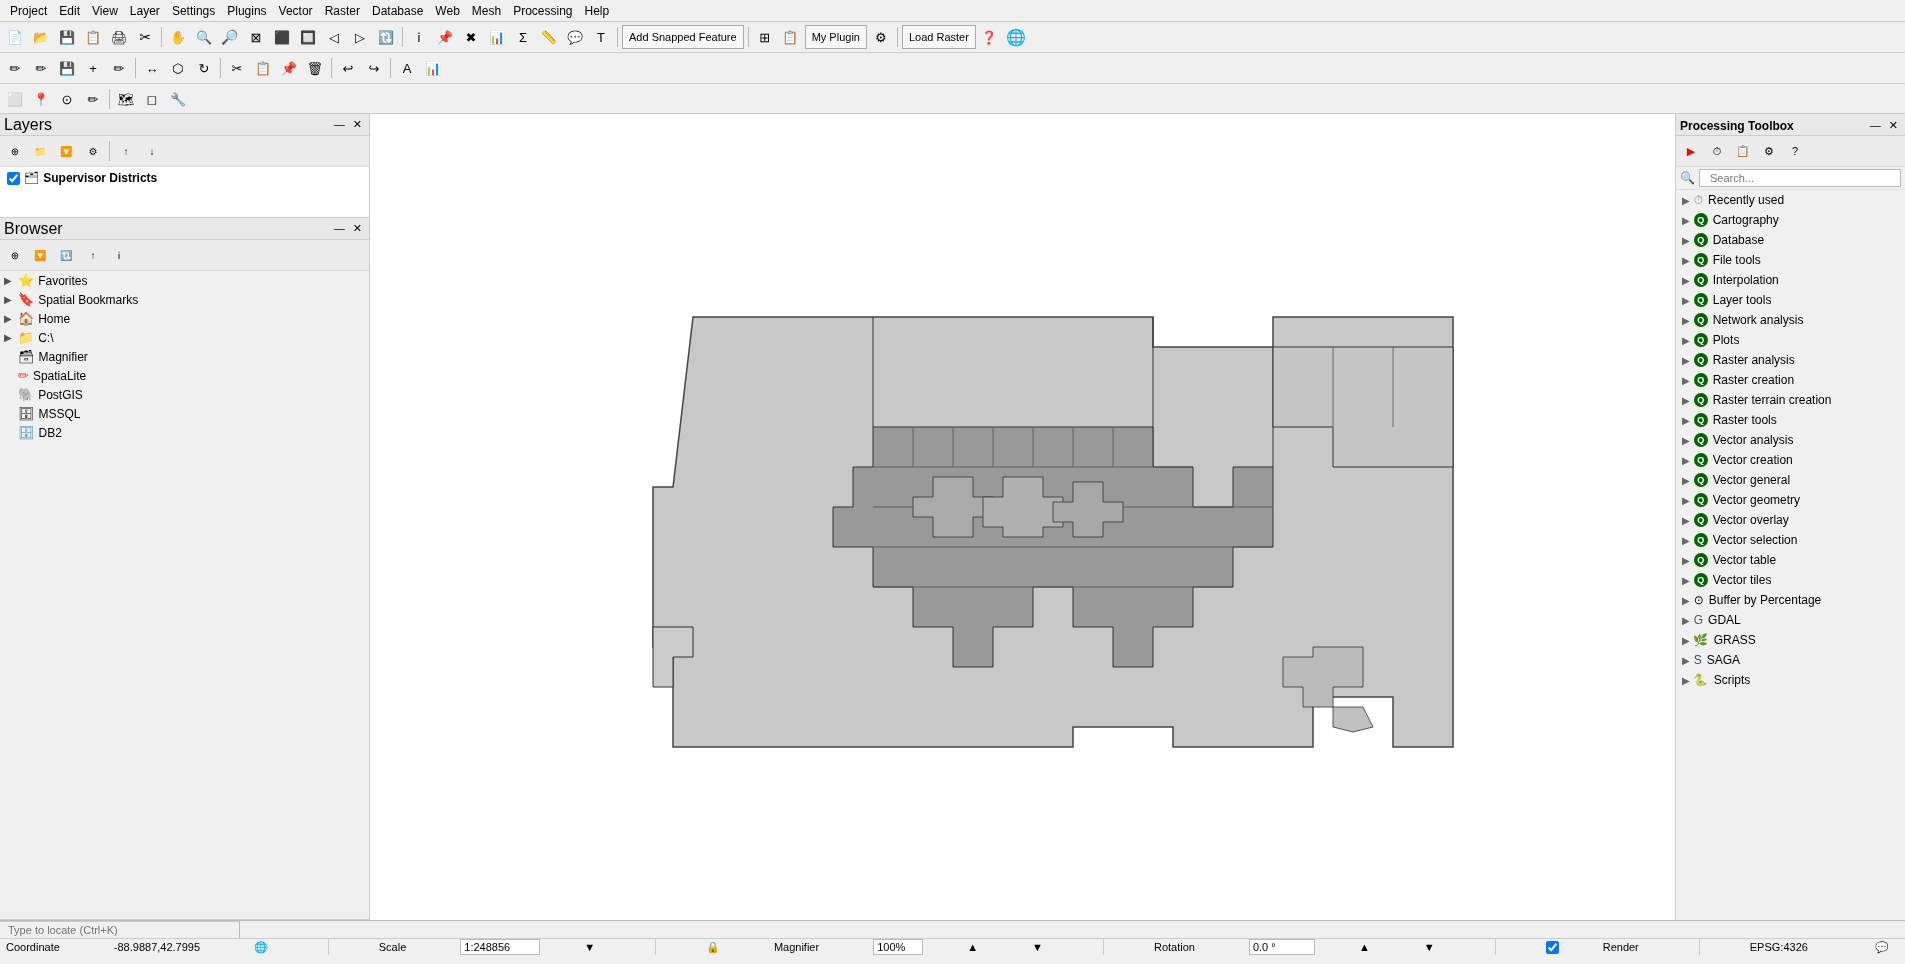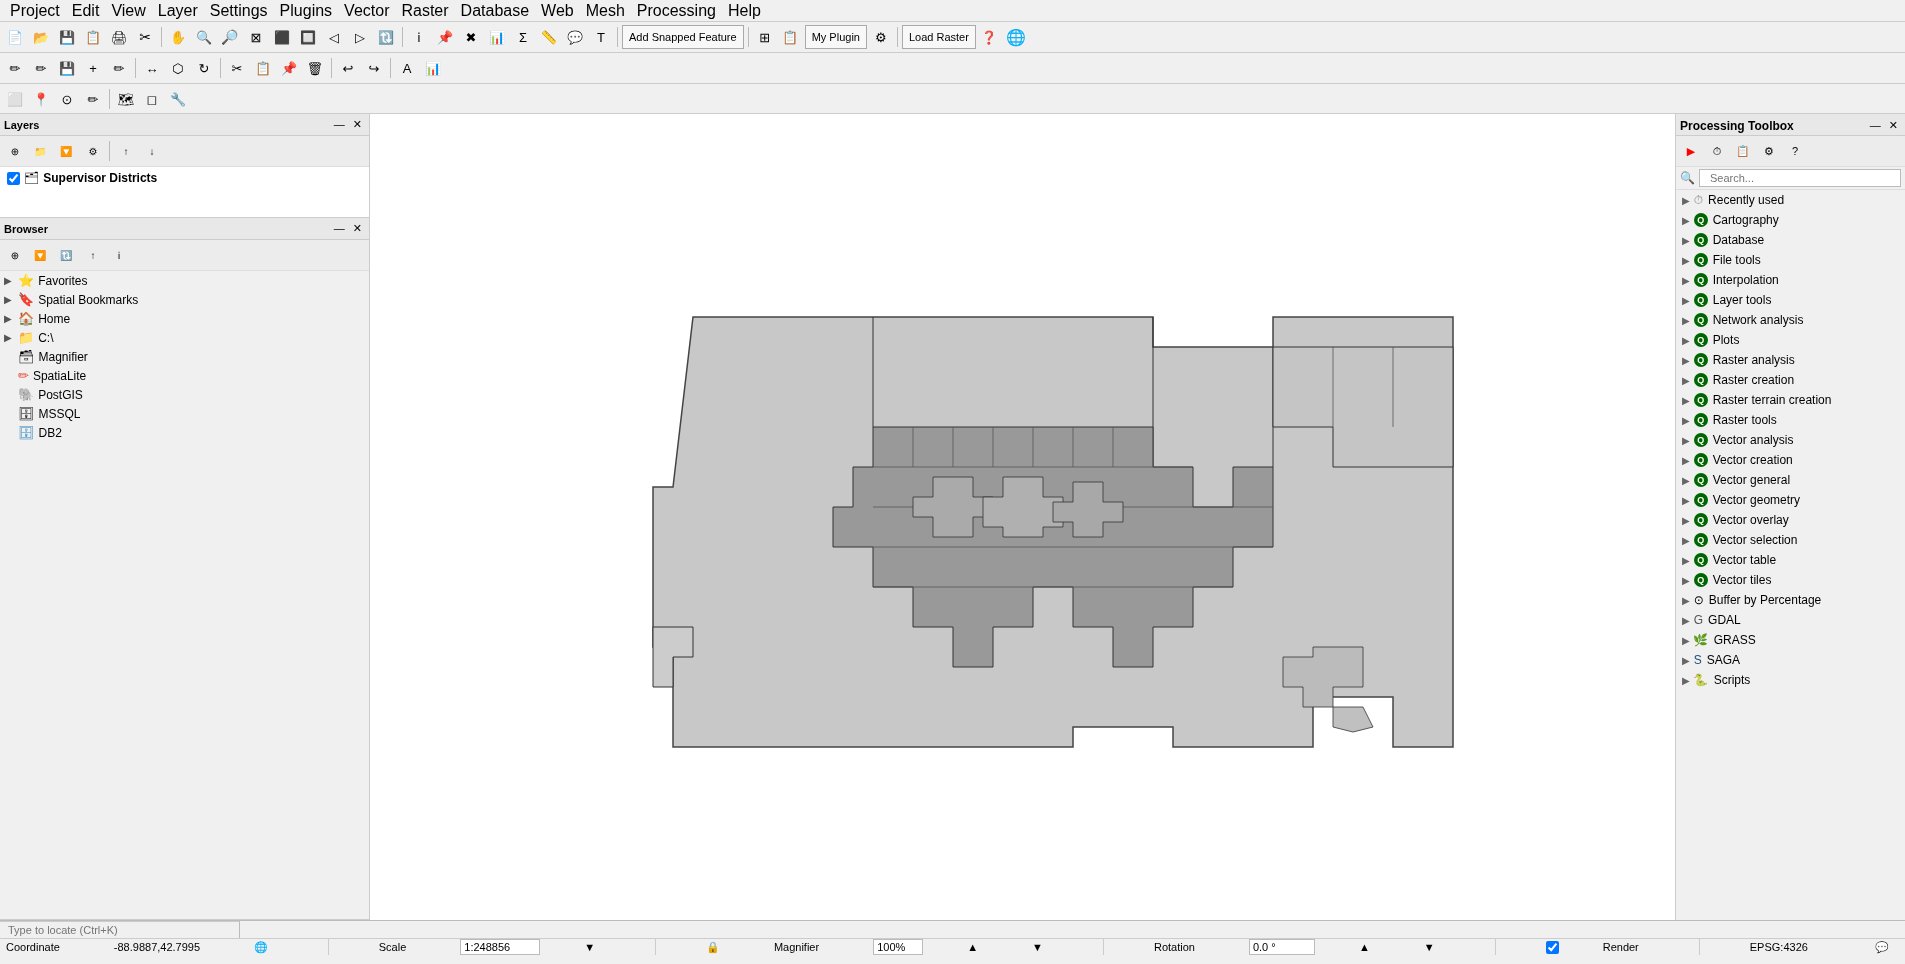--- a/index.html
+++ b/index.html
@@ -5,21 +5,21 @@
     * { box-sizing: border-box; margin: 0; padding: 0; }
     body { font-family: 'Segoe UI', Arial, sans-serif; font-size: 12px; background: #f0f0f0; overflow: hidden; width: 1905px; height: 964px; }
 
     
     .menubar {
       display: flex; align-items: center;
       background: #f0f0f0; border-bottom: 1px solid #ccc;
       padding: 2px 4px; height: 22px;
     }
     .menubar-item {
-      padding: 2px 6px; cursor: pointer; font-size: 16px;
+      padding: 2px 6px; cursor: pointer; font-size: 12px;
     }
 
     
     .toolbar-row {
       display: flex; align-items: center;
       background: #f0f0f0; border-bottom: 1px solid #ccc;
       padding: 2px 2px; min-height: 30px; flex-wrap: wrap;
     }
     .toolbar-btn {
       width: 24px; height: 24px; display: inline-flex; align-items: center; justify-content: center;
@@ -45,21 +45,21 @@
     }
 
     
     .panel {
       background: #f0f0f0; border-bottom: 1px solid #ccc;
     }
     .panel-header {
       display: flex; align-items: center; justify-content: space-between;
       background: #e8e8e8; border-bottom: 1px solid #ccc; padding: 2px 4px; height: 22px;
     }
-    .panel-title { font-size: 11px; font-weight: bold; }
+    .panel-title { font-size: 16px; font-weight: normal; }
     .panel-header-icons { display: flex; gap: 2px; }
     .panel-icon { cursor: pointer; font-size: 11px; padding: 1px 3px; }
 
     .panel-toolbar {
       display: flex; align-items: center; padding: 2px 2px;
       border-bottom: 1px solid #ddd; min-height: 24px; background: #ececec;
     }
 
     
     .layer-item {

